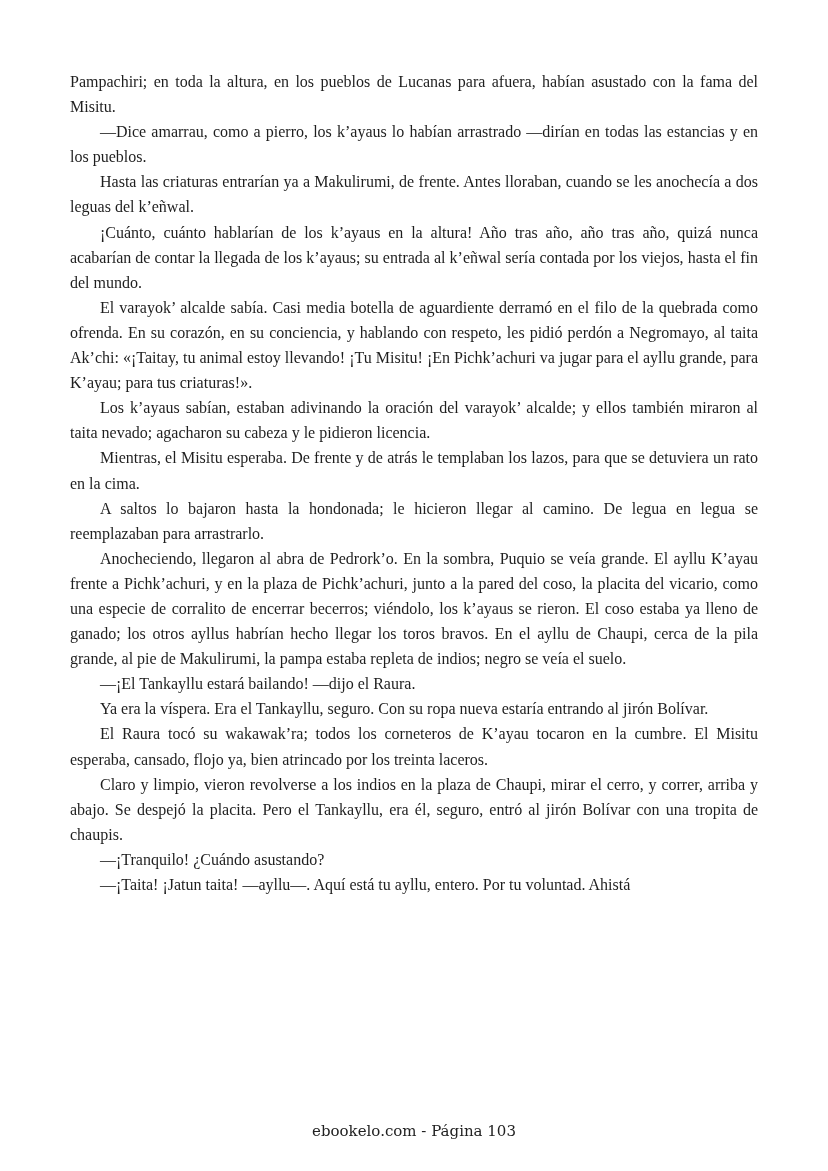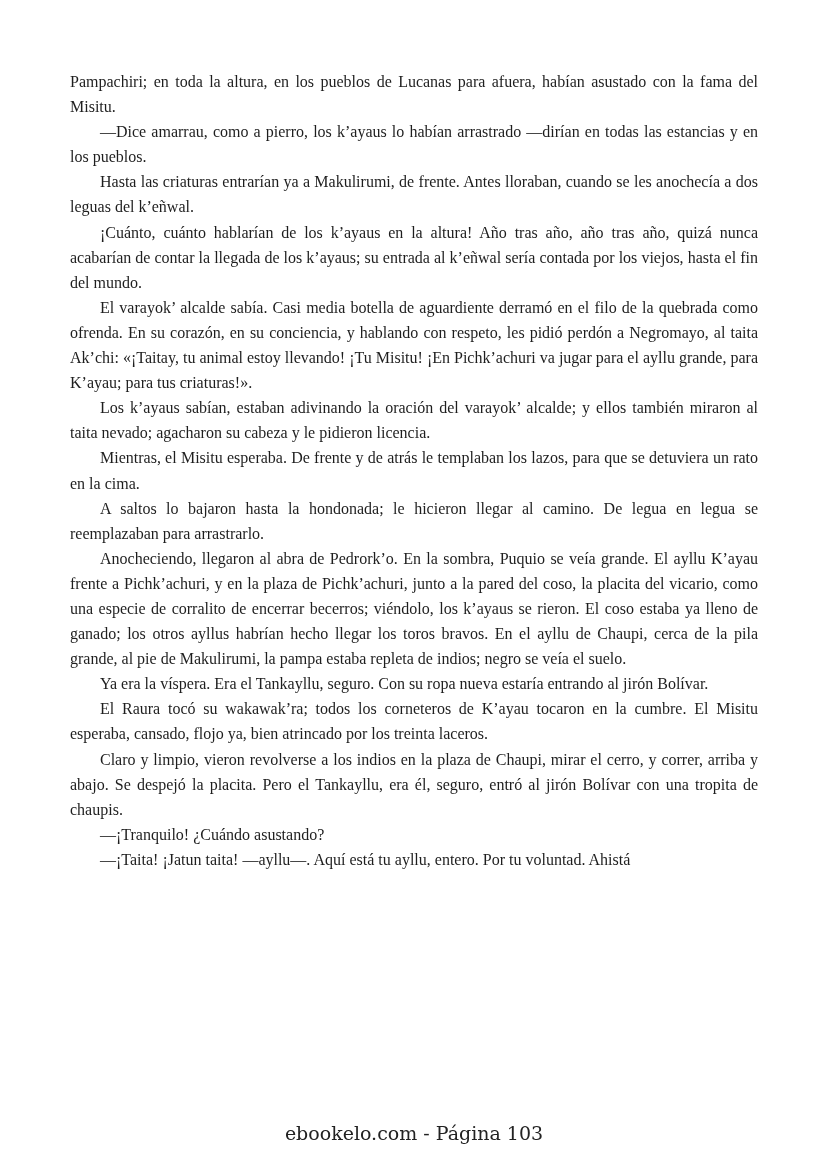--- a/index.html
+++ b/index.html
@@ -17,38 +17,39 @@
     line-height: 25.1px;
     color: #1e1e1e;
     text-align: justify;
   }
   .para { margin: 0; text-indent: 30px; }
   .para.first { text-indent: 0; }
   .footer {
     position: absolute; left: 0; width: 828px; top: 1122px;
     text-align: center;
     font-family: "DejaVu Serif", "Liberation Serif", serif;
-    font-size: 19px;
+    font-size: 15px;
     color: #222222;
   }
 </style>
 </head>
 <body>
 
 <div class="page">
   <div class="text-block">
     <p class="para first">Pampachiri; en toda la altura, en los pueblos de Lucanas para afuera, habían asustado con la fama del Misitu.</p>
     <p class="para">—Dice amarrau, como a pierro, los k’ayaus lo habían arrastrado —dirían en todas las estancias y en los pueblos.</p>
     <p class="para">Hasta las criaturas entrarían ya a Makulirumi, de frente. Antes lloraban, cuando se les anochecía a dos leguas del k’eñwal.</p>
     <p class="para">¡Cuánto, cuánto hablarían de los k’ayaus en la altura! Año tras año, año tras año, quizá nunca acabarían de contar la llegada de los k’ayaus; su entrada al k’eñwal sería contada por los viejos, hasta el fin del mundo.</p>
     <p class="para">El varayok’ alcalde sabía. Casi media botella de aguardiente derramó en el filo de la quebrada como ofrenda. En su corazón, en su conciencia, y hablando con respeto, les pidió perdón a Negromayo, al taita Ak’chi: «¡Taitay, tu animal estoy llevando! ¡Tu Misitu! ¡En Pichk’achuri va jugar para el ayllu grande, para K’ayau; para tus criaturas!».</p>
     <p class="para">Los k’ayaus sabían, estaban adivinando la oración del varayok’ alcalde; y ellos también miraron al taita nevado; agacharon su cabeza y le pidieron licencia.</p>
     <p class="para">Mientras, el Misitu esperaba. De frente y de atrás le templaban los lazos, para que se detuviera un rato en la cima.</p>
     <p class="para">A saltos lo bajaron hasta la hondonada; le hicieron llegar al camino. De legua en legua se reemplazaban para arrastrarlo.</p>
     <p class="para">Anocheciendo, llegaron al abra de Pedrork’o. En la sombra, Puquio se veía grande. El ayllu K’ayau frente a Pichk’achuri, y en la plaza de Pichk’achuri, junto a la pared del coso, la placita del vicario, como una especie de corralito de encerrar becerros; viéndolo, los k’ayaus se rieron. El coso estaba ya lleno de ganado; los otros ayllus habrían hecho llegar los toros bravos. En el ayllu de Chaupi, cerca de la pila grande, al pie de Makulirumi, la pampa estaba repleta de indios; negro se veía el suelo.</p>
+    <p class="para">—¡El Tankayllu estará bailando! —dijo el Raura.</p>
     <p class="para">Ya era la víspera. Era el Tankayllu, seguro. Con su ropa nueva estaría entrando al jirón Bolívar.</p>
     <p class="para">El Raura tocó su wakawak’ra; todos los corneteros de K’ayau tocaron en la cumbre. El Misitu esperaba, cansado, flojo ya, bien atrincado por los treinta laceros.</p>
     <p class="para">Claro y limpio, vieron revolverse a los indios en la plaza de Chaupi, mirar el cerro, y correr, arriba y abajo. Se despejó la placita. Pero el Tankayllu, era él, seguro, entró al jirón Bolívar con una tropita de chaupis.</p>
     <p class="para">—¡Tranquilo! ¿Cuándo asustando?</p>
     <p class="para">—¡Taita! ¡Jatun taita! —ayllu—. Aquí está tu ayllu, entero. Por tu voluntad. Ahistá</p>
   </div>
   <div class="footer">ebookelo.com - Página 103</div>
 </div>
 
 </body></html>

